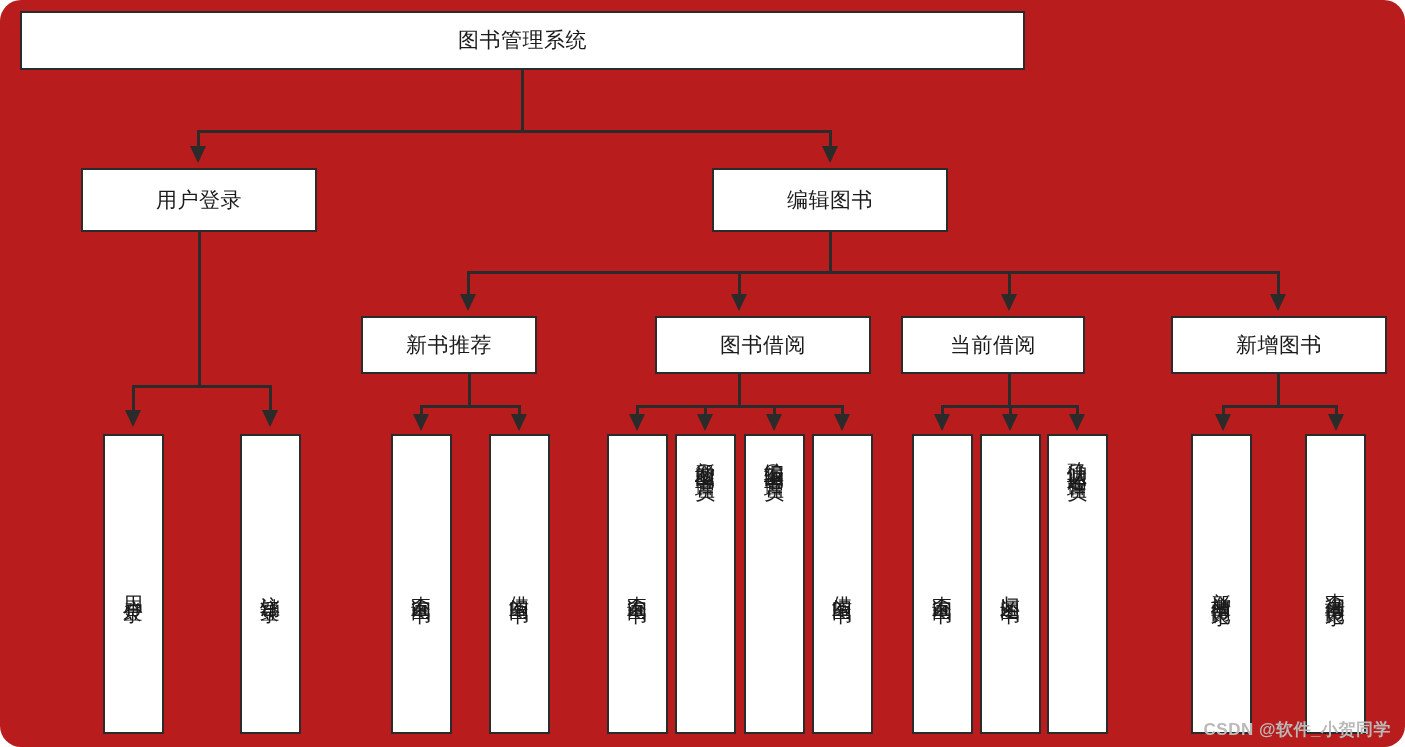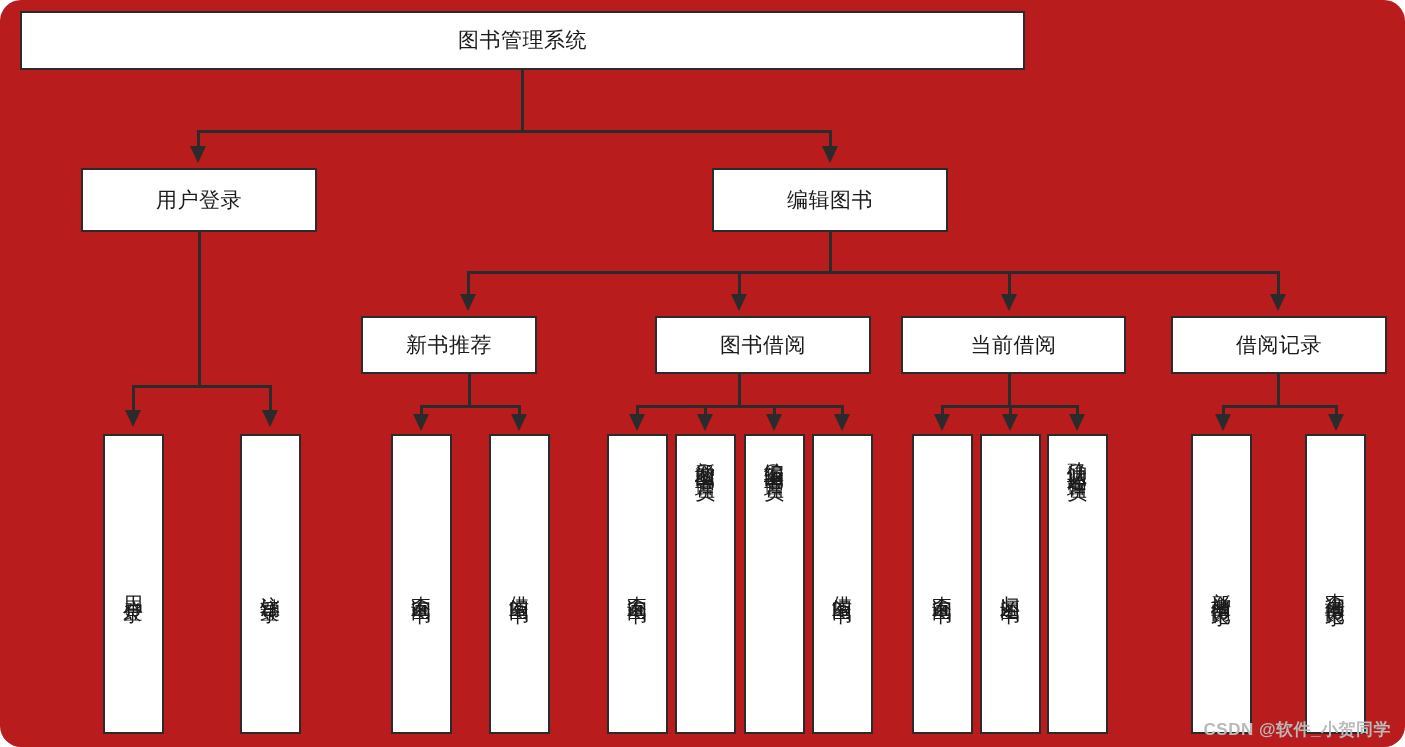--- a/index.html
+++ b/index.html
@@ -125,25 +125,25 @@
   <div class="arrow" style="left:1001px; top:294px;"></div>
   <div class="ln v" style="left:1277px; top:271px; width:2.5px; height:26px;"></div>
   <div class="arrow" style="left:1270px; top:294px;"></div>
 
   <div class="node" style="left:361px; top:316px; width:176px; height:58px;">
     <span class="label">新书推荐</span>
   </div>
   <div class="node" style="left:631px; top:316px; width:216px; height:58px;margin-left:24px;">
     <span class="label">图书借阅</span>
   </div>
-  <div class="node" style="left:901px; top:316px; width:225px; height:58px;">
+  <div class="node" style="left:901px; top:316px; width:184px; height:58px;">
     <span class="label">当前借阅</span>
   </div>
   <div class="node" style="left:1171px; top:316px; width:216px; height:58px;">
-    <span class="label">借阅记录</span>
+    <span class="label">新增图书</span>
   </div>
 
   <div class="ln v" style="left:468px; top:374px; width:2.5px; height:33px;"></div>
   <div class="ln h" style="left:420px; top:405px; width:98px; height:2.5px;"></div>
   <div class="ln v" style="left:420px; top:405px; width:2.5px; height:12px;"></div>
   <div class="arrow" style="left:413px; top:414px;"></div>
   <div class="ln v" style="left:518px; top:405px; width:2.5px; height:12px;"></div>
   <div class="arrow" style="left:511px; top:414px;"></div>
 
   <div class="ln v" style="left:738px; top:374px; width:2.5px; height:33px;"></div>

